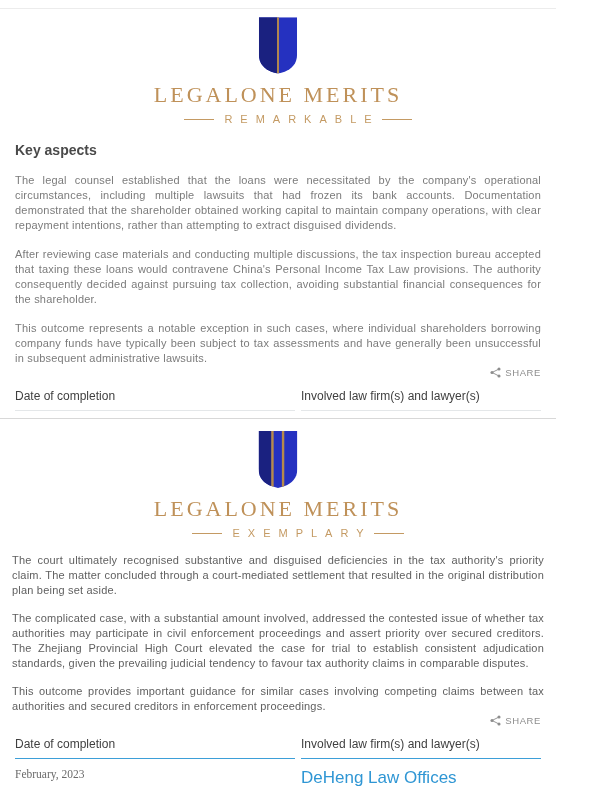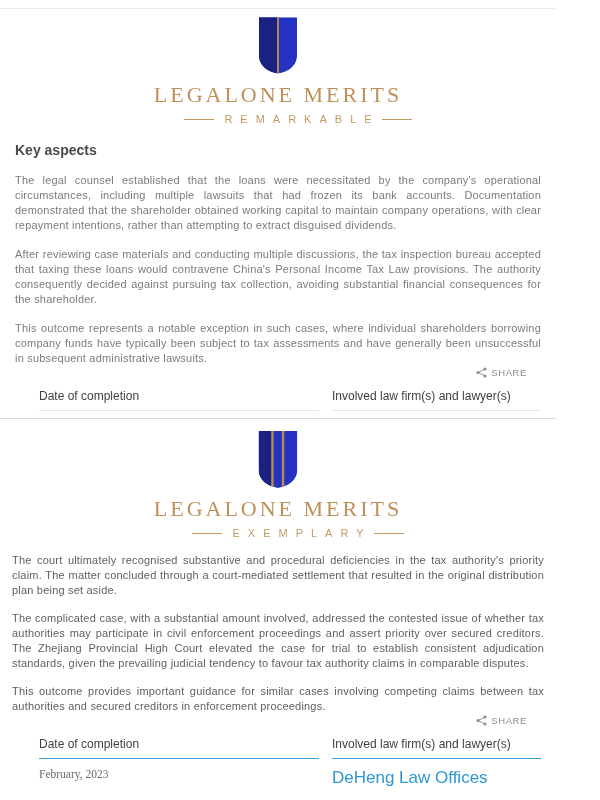--- a/index.html
+++ b/index.html
@@ -37,30 +37,30 @@
   .para {
     font-size: 11px; line-height: 15px; text-align: justify;
     padding: 0 15px; margin-top: 13px; letter-spacing: 0.2px;
   }
   .card-1 .para { color: #7b7b7b; margin-top: 14px; }
   .card-1 .para:first-of-type { margin-top: 15px; }
   .card-2 .para { color: #606060; padding: 0 12px; }
   .card-2 .para:first-of-type { margin-top: 14px; }
 
   
-  .share-row { display: flex; justify-content: flex-end; padding: 0 29px; margin-top: 1px; }
+  .share-row { display: flex; justify-content: flex-end; padding: 0 15px; margin-top: 1px; }
   .share-btn {
     display: inline-flex; align-items: center; gap: 4px;
     color: #8d8d8d; font-size: 9.5px; letter-spacing: 0.6px; cursor: pointer;
     background: none; border: none; font-family: "Liberation Sans", sans-serif;
   }
   .share-icon svg { display: block; }
 
   
-  .meta { display: grid; grid-template-columns: 280px 1fr; column-gap: 13px; padding: 0 15px; margin-top: 11px; margin-left: 24px; }
+  .meta { display: grid; grid-template-columns: 280px 1fr; column-gap: 6px; padding: 0 15px; margin-top: 11px; }
   .meta-header { font-size: 12px; color: #3f3f3f; padding-bottom: 7px; }
   .card-1 .meta-header { border-bottom: 1px solid #e4e7e9; }
   .card-2 .meta-header { border-bottom: 1px solid #3d9fd8; }
   .meta-value { font-size: 11.5px; margin-top: 9px; }
   .card-1 .meta-value { color: #8f8f8f; }
   .card-2 .meta-value { color: #6a6a6a; font-family: Liberation Serif, serif; }
   .meta-header.second { margin-top: 18px; }
 
   .link { color: #2f96d4; font-size: 17px; text-decoration: none; display: inline-block; text-align: center; }
   .firm-link { margin-top: 9px; }
@@ -142,21 +142,21 @@
           <rect x="0" y="0" width="15" height="60" fill="#1a2180"></rect>
           <rect x="15" y="0" width="2.5" height="60" fill="#b78a4a"></rect>
           <rect x="26" y="0" width="2.5" height="60" fill="#b78a4a"></rect>
         </g>
       </svg>
     </span>
     <div class="brand-title">LEGALONE MERITS</div>
     <div class="brand-tagline">EXEMPLARY</div>
   </div>
 
-  <p class="para">The court ultimately recognised substantive and procedural deficiencies in the tax authority's priority claim. The matter concluded through a court-mediated settlement that resulted in the original distribution plan being set aside.</p>
+  <p class="para">The court ultimately recognised substantive and disguised deficiencies in the tax authority's priority claim. The matter concluded through a court-mediated settlement that resulted in the original distribution plan being set aside.</p>
   <p class="para">The complicated case, with a substantial amount involved, addressed the contested issue of whether tax authorities may participate in civil enforcement proceedings and assert priority over secured creditors. The Zhejiang Provincial High Court elevated the case for trial to establish consistent adjudication standards, given the prevailing judicial tendency to favour tax authority claims in comparable disputes.</p>
   <p class="para">This outcome provides important guidance for similar cases involving competing claims between tax authorities and secured creditors in enforcement proceedings.</p>
 
   <div class="share-row">
     <button class="share-btn">
       <span class="share-icon">
         <svg width="11" height="11" viewBox="0 0 12 12">
           <circle cx="9.8" cy="2.2" r="1.7" fill="#8d8d8d"></circle>
           <circle cx="2.2" cy="6" r="1.7" fill="#8d8d8d"></circle>
           <circle cx="9.8" cy="9.8" r="1.7" fill="#8d8d8d"></circle>

